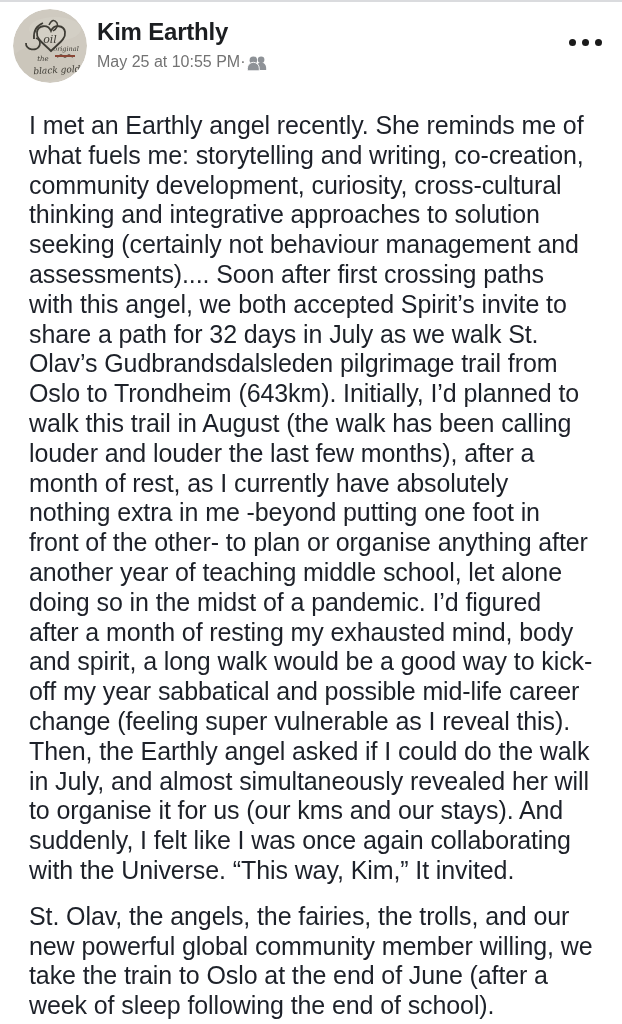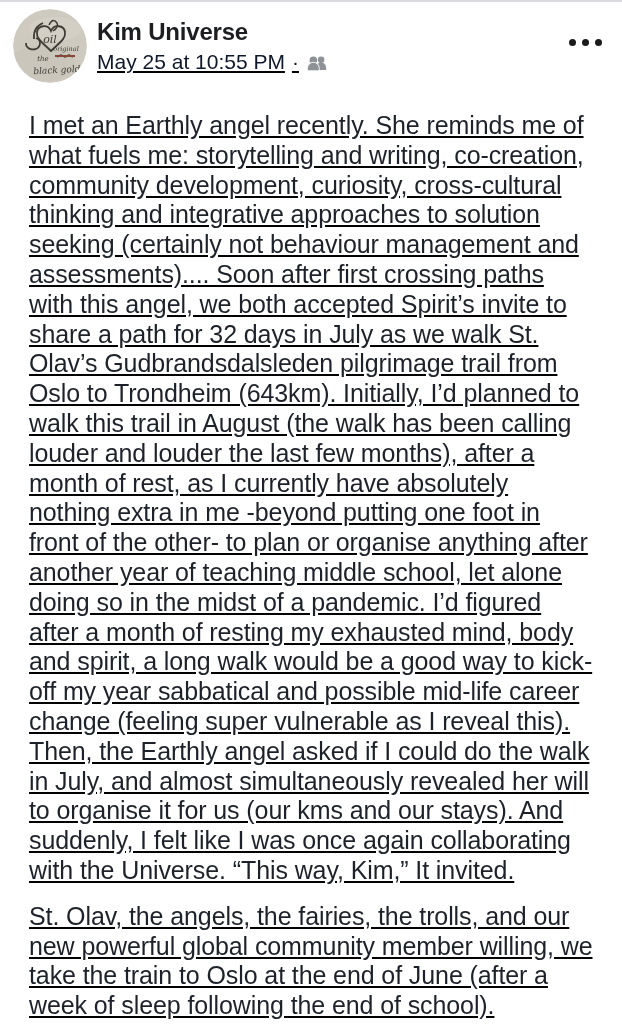--- a/index.html
+++ b/index.html
@@ -5,39 +5,39 @@
   html, body { margin: 0; padding: 0; }
   body {
     width: 622px; height: 1024px;
     background: #ffffff;
     font-family: "Liberation Sans", sans-serif;
     overflow: hidden;
     border-top: 2px solid #dadbde;
     box-sizing: border-box;
     position: relative;
   }
-  .post { width: 100%; height: 100%; text-decoration: underline; }
+  .post { width: 100%; height: 100%; }
 
   
   .post-header { position: relative; height: 86px; padding: 7px 13px 0 13px; box-sizing: border-box; }
   .avatar {
     position: absolute; left: 13px; top: 7px;
     width: 74px; height: 74px; border-radius: 50%;
     overflow: hidden; cursor: pointer;
   }
   .avatar svg { display: block; width: 74px; height: 74px; }
   .header-text { margin-left: 84px; padding-top: 9px; }
   .author-name {
     font-size: 24px; font-weight: 700; color: #1c1e21;
     letter-spacing: -0.2px; line-height: 28px; cursor: pointer;
     display: inline-block;
   }
   .meta-row {
-    display: flex; align-items: center; gap: 7px;
-    margin-top: 4px; font-size: 21px; color: #0f172a; line-height: 24px;
+    display: flex; align-items: center; 
+    margin-top: 4px; font-size: 16px; color: #737373; line-height: 24px;
   }
   .meta-row .timestamp { cursor: pointer; }
   .privacy-icon svg { display: block; width: 22px; height: 17px; margin-top: 2px; }
 
   .menu-button {
     position: absolute; right: 16px; top: 33px;
     display: flex; gap: 6px; border: none; background: transparent;
     padding: 4px; cursor: pointer;
   }
   .menu-button .dot { width: 7px; height: 7px; border-radius: 50%; background: #1b1b1b; }
@@ -74,21 +74,21 @@
         <text class="doodle-text" x="53" y="42" font-size="6.5" text-anchor="middle">original</text>
 
         <path d="M44 48 l4 -2 l4 2 l4 -2 l4 2" fill="none" stroke="#5a5348" stroke-width="1.6"></path>
         <path d="M42 47 h20" stroke="#8a4636" stroke-width="2.2"></path>
         <text class="doodle-text" x="30" y="52" font-size="7" text-anchor="middle">the</text>
         <text class="doodle-text" x="44" y="64" font-size="9" text-anchor="middle" transform="rotate(-3 44 64)">black gold</text>
       </svg>
     </div>
 
     <div class="header-text">
-      <span class="author-name">Kim Universe</span>
+      <span class="author-name">Kim Earthly</span>
       <div class="meta-row">
         <span class="timestamp">May 25 at 10:55 PM</span>
         <span class="separator">·</span>
         <span class="privacy-icon">
           <svg viewBox="0 0 24 18" xmlns="http://www.w3.org/2000/svg">
             <circle cx="16.5" cy="5" r="3.6" fill="#8e9297"></circle>
             <path d="M11 16 v-2.5 a5.5 5.5 0 0 1 11 0 V16 z" fill="#8e9297"></path>
             <circle cx="8" cy="5.5" r="4.1" fill="#8e9297"></circle>
             <path d="M1.5 17 v-2.8 a6.5 6.5 0 0 1 13 0 V17 z" fill="#8e9297" stroke="#ffffff" stroke-width="1"></path>
           </svg>

